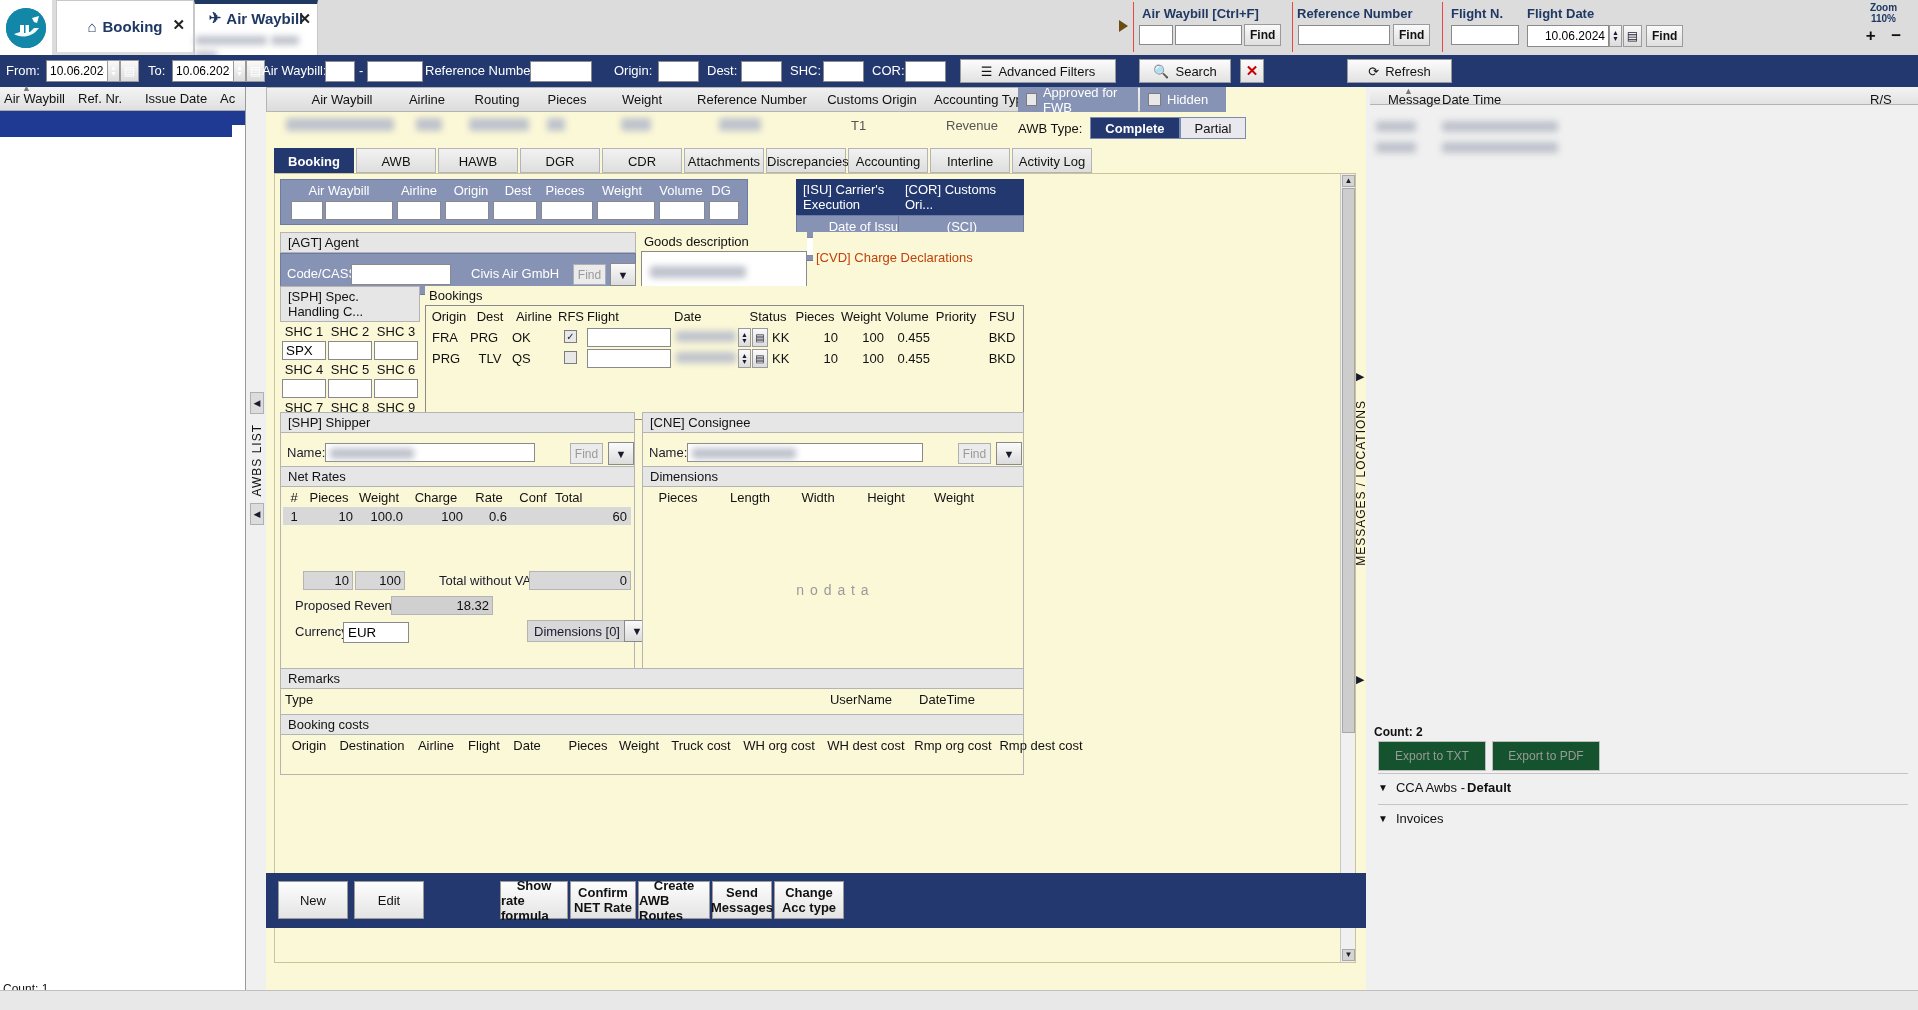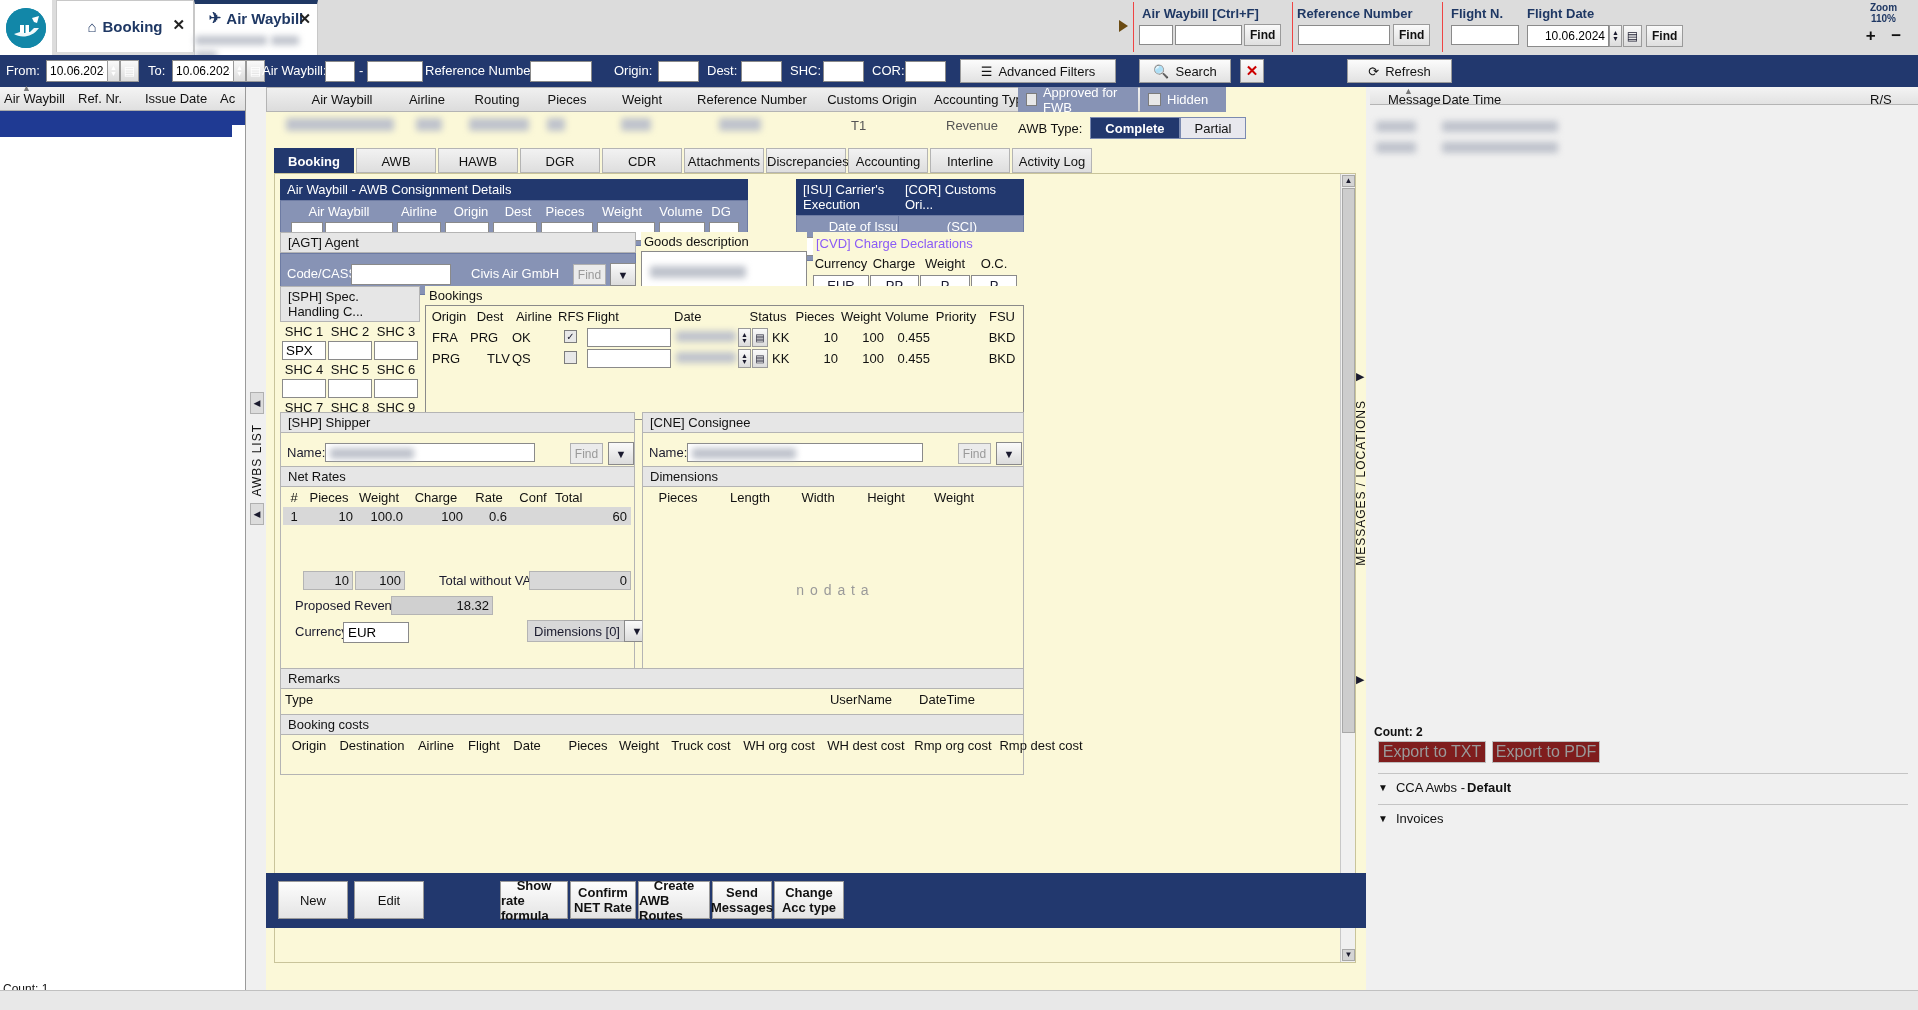--- a/index.html
+++ b/index.html
@@ -97,21 +97,21 @@
   .bigbtn { position:absolute; top:8px; height:38px; background:linear-gradient(#fdfdfd,#e4e4e4); border:1px solid #9a9a9a; font-size:13px;
      display:flex; flex-direction:column; align-items:center; justify-content:center; line-height:15px; color:#111; cursor:pointer; }
 
   
   #right { position:absolute; left:1370px; top:87px; width:548px; height:923px; background:#f0f0f0; }
   #msgStrip { position:absolute; left:1354px; top:400px; width:18px; height:250px; }
   .vtext2 { writing-mode:vertical-rl; transform:rotate(180deg); font-size:12px; color:#111; letter-spacing:1px; white-space:nowrap; }
   .rhdr { position:absolute; top:0; height:26px; font-size:13px; color:#111; }
   .rightgrid { position:absolute; left:0; top:0; width:548px; height:18px; background:linear-gradient(#f4f4f4,#e2e2e2); border-bottom:1px solid #b4b4b4; }
   .msgrow { position:absolute; left:6px; }
-  .expbtn { position:absolute; height:22px; background:#7f1d1d; border:1px solid #bdbdbd; color:#9a9a9a; font-size:16px; display:flex; align-items:center; justify-content:center; }
+  .expbtn { position:absolute; height:30px; background:#14532d; border:1px solid #bdbdbd; color:#9a9a9a; font-size:12px; display:flex; align-items:center; justify-content:center; }
   .accord { position:absolute; left:8px; width:530px; height:28px; border-top:1px solid #c4c4c4; display:flex; align-items:center; gap:8px; font-size:13px; color:#111; }
   #bottombar { position:absolute; left:0; top:990px; width:1918px; height:20px; background:#e8e8e8; border-top:1px solid #c0c0c0; }
 </style>
 </head>
 <body>
 
 <div id="topbar">
   <div id="logo">
     <div class="logo-circle">
       <svg width="40" height="40" viewBox="0 0 40 40">
@@ -295,21 +295,20 @@
     <div class="ttab">Attachments</div>
     <div class="ttab">Discrepancies</div>
     <div class="ttab">Accounting</div>
     <div class="ttab">Interline</div>
     <div class="ttab">Activity Log</div>
   </div>
 
   <div id="formarea">
 
     <div class="grp" style="left:5px;top:5px;width:468px;">
-      <div class="darkcap">Air Waybill - AWB Consignment Details</div>
       <div class="bluebox" style="height:46px;position:relative;">
         <span class="colhdr" style="position:absolute;left:12px;top:3px;width:92px;">Air Waybill</span>
         <span class="colhdr" style="position:absolute;left:112px;top:3px;width:52px;">Airline</span>
         <span class="colhdr" style="position:absolute;left:166px;top:3px;width:48px;">Origin</span>
         <span class="colhdr" style="position:absolute;left:216px;top:3px;width:42px;">Dest</span>
         <span class="colhdr" style="position:absolute;left:260px;top:3px;width:48px;">Pieces</span>
         <span class="colhdr" style="position:absolute;left:308px;top:3px;width:66px;">Weight (kg)</span>
         <span class="colhdr" style="position:absolute;left:376px;top:3px;width:48px;">Volume</span>
         <span class="colhdr" style="position:absolute;left:424px;top:3px;width:32px;">DG</span>
         <input class="fld" style="position: absolute; left: 10px; top: 21px; width: 32px;">
@@ -357,21 +356,21 @@
     </div>
 
     <div class="grp" style="left:366px;top:58px;width:166px;">
       <div style="font-size:13px;color:#111;padding:2px 3px;">Goods description</div>
       <div class="whitebox" style="height:42px;position:relative;">
         <span class="blur" style="position:absolute;left:8px;top:14px;width:96px;height:12px;"></span>
       </div>
     </div>
 
     <div class="grp" style="left:538px;top:58px;width:211px;">
-      <div style="font-size:13px;color:#8b5cf6;padding:4px 3px;">[CVD] Charge Declarations</div>
+      <div style="font-size:13px;color:#c2410c;padding:18px 3px;">[CVD] Charge Declarations</div>
       <div style="position:relative;height:42px;">
         <span class="hdrcell" style="position:absolute;left:0;top:1px;width:56px;">Currency</span>
         <span class="hdrcell" style="position:absolute;left:56px;top:1px;width:50px;">Charge</span>
         <span class="hdrcell" style="position:absolute;left:106px;top:1px;width:52px;">Weight</span>
         <span class="hdrcell" style="position:absolute;left:158px;top:1px;width:46px;">O.C.</span>
         <div class="sbox" style="position:absolute;left:0;top:20px;width:56px;">EUR</div>
         <div class="sbox" style="position:absolute;left:57px;top:20px;width:49px;">PP</div>
         <div class="sbox" style="position:absolute;left:107px;top:20px;width:50px;">P</div>
         <div class="sbox" style="position:absolute;left:158px;top:20px;width:46px;">P</div>
       </div>
@@ -431,21 +430,21 @@
           <span class="calbtn" style="position:absolute;left:326px;top:22px;height:19px;width:16px;font-size:10px;">▤</span>
           <span class="hdrcell" style="position:absolute;left:346px;top:24px;width:36px;text-align:left;">KK</span>
           <span class="hdrcell" style="position:absolute;left:366px;top:24px;width:46px;text-align:right;">10</span>
           <span class="hdrcell" style="position:absolute;left:412px;top:24px;width:46px;text-align:right;">100</span>
           <span class="hdrcell" style="position:absolute;left:458px;top:24px;width:46px;text-align:right;">0.455</span>
           <span class="hdrcell" style="position:absolute;left:556px;top:24px;width:40px;">BKD</span>
         </div>
 
         <div>
           <span class="hdrcell" style="position:absolute;left:2px;top:45px;width:42px;text-align:left;padding-left:4px;">PRG</span>
-          <span class="hdrcell" style="position:absolute;left:44px;top:45px;width:40px;text-align:right;">TLV</span>
+          <span class="hdrcell" style="position:absolute;left:44px;top:45px;width:40px;text-align:center;">TLV</span>
           <span class="hdrcell" style="position:absolute;left:86px;top:45px;width:40px;text-align:left;">QS</span>
           <span class="cbox" style="position:absolute;left:138px;top:45px;"></span>
           <span class="fld" style="position:absolute;left:161px;top:43px;width:84px;display:block;"></span>
           <span class="blur" style="position:absolute;left:250px;top:46px;width:60px;height:11px;"></span>
           <span class="spin" style="position:absolute;left:312px;top:43px;height:19px;">
               <span>▲</span>
               <span>▼</span>
             </span>
           <span class="calbtn" style="position:absolute;left:326px;top:43px;height:19px;width:16px;font-size:10px;">▤</span>
           <span class="hdrcell" style="position:absolute;left:346px;top:45px;width:36px;text-align:left;">KK</span>

